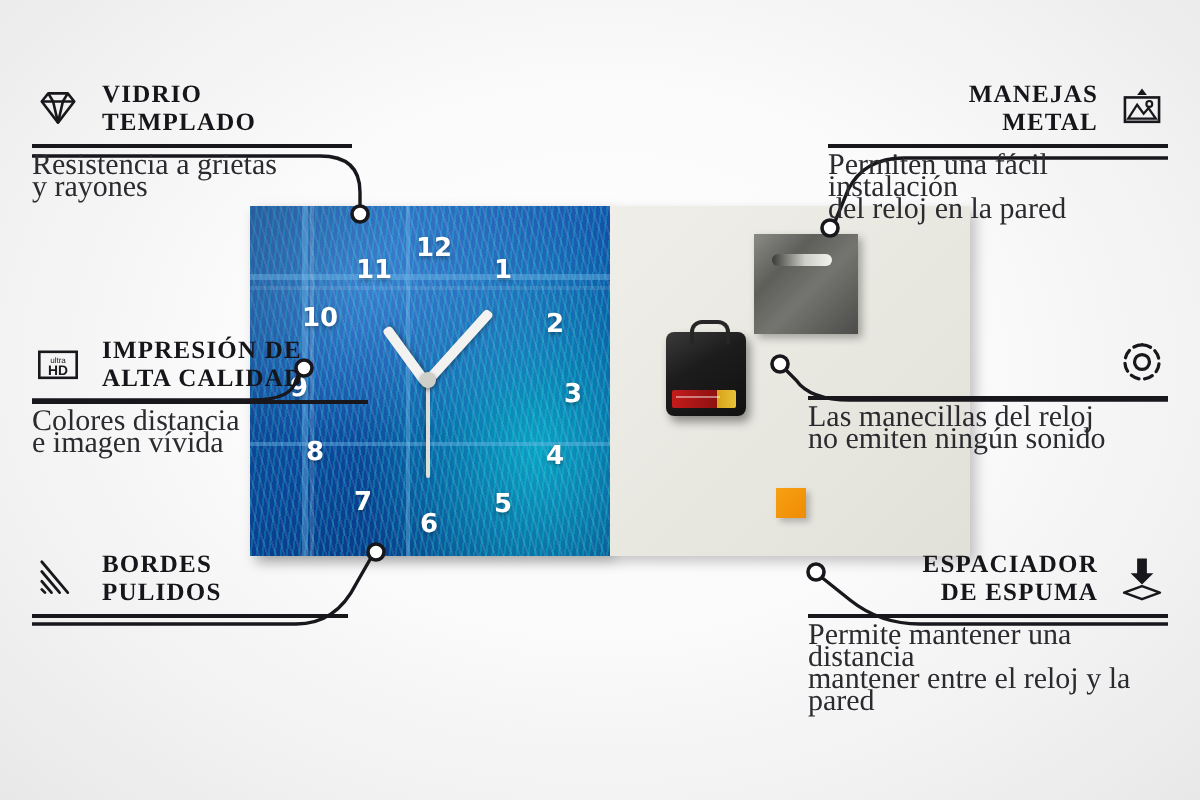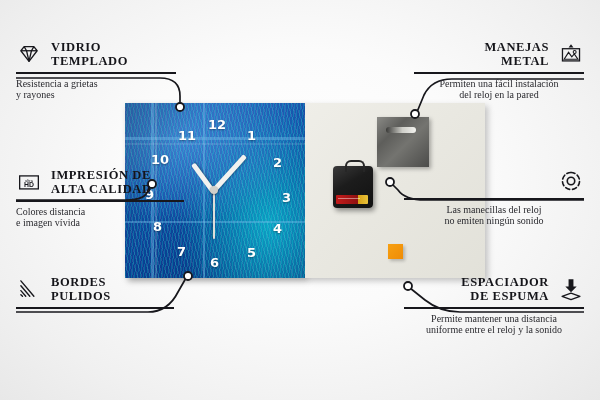--- a/index.html
+++ b/index.html
@@ -105,24 +105,24 @@
   .feat.right .head{justify-content:flex-end;}
   .feat .title{
     font-family:"Liberation Serif", serif;font-weight:bold;
     font-size:12.5px;line-height:14px;letter-spacing:.6px;color:#15151a;
     text-transform:uppercase;white-space:pre-line;
   }
   .feat.left .title{text-align:left;font-family:Liberation Serif, serif;}
   .feat.right .title{text-align:right;}
   .feat .rule{height:1.6px;background:#17171c;margin-top:4px;}
   .feat .desc{
-    font-family:"Liberation Serif", serif;font-size:10px;line-height:11px;
+    font-family:"Liberation Serif", serif;font-size:15px;line-height:11px;
     color:#2a2a2f;margin-top:4px;white-space:pre-line;
   }
-  .feat.right .desc{text-align:center;}
+  .feat.right .desc{text-align:left;}
   .ico{width:26px;height:26px;flex:0 0 26px;display:block;}
 
   .f-vidrio{left:16px;top:40px;width:170px;}
   .f-vidrio .rule{width:160px;}
   .f-impresion{left:16px;top:168px;width:180px;}
   .f-impresion .rule{width:168px;}
   .f-bordes{left:16px;top:275px;width:170px;}
   .f-bordes .rule{width:158px;}
 
   .f-manejas{left:414px;top:40px;width:170px;}
@@ -284,16 +284,16 @@
     <div class="head">
       <div class="title">ESPACIADOR
 DE ESPUMA</div>
       <svg class="ico" viewBox="0 0 32 32">
         <path d="M13,4 L19,4 L19,13 L23,13 L16,20 L9,13 L13,13 Z" fill="#17171c"></path>
         <path d="M16,21 L27,25 L16,29 L5,25 Z" fill="none" stroke="#17171c" stroke-width="1.6" stroke-linejoin="round"></path>
       </svg>
     </div>
     <div class="rule"></div>
     <div class="desc">Permite mantener una distancia
-uniforme entre el reloj y la sonido</div>
+mantener entre el reloj y la pared</div>
   </div>
 
 </div>
 
 </body></html>

